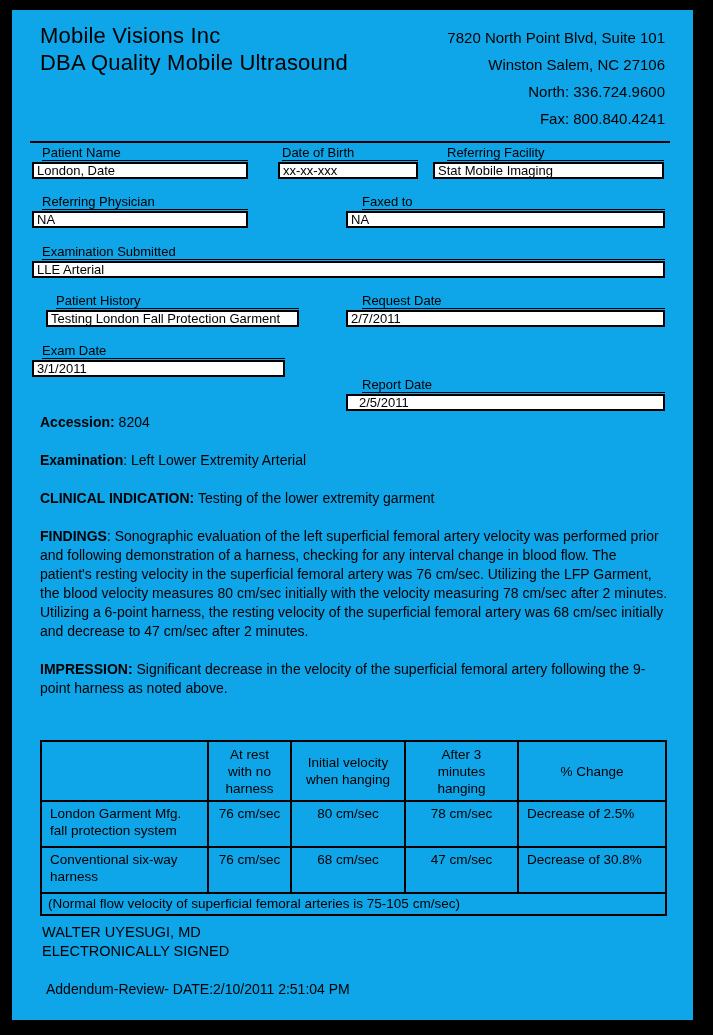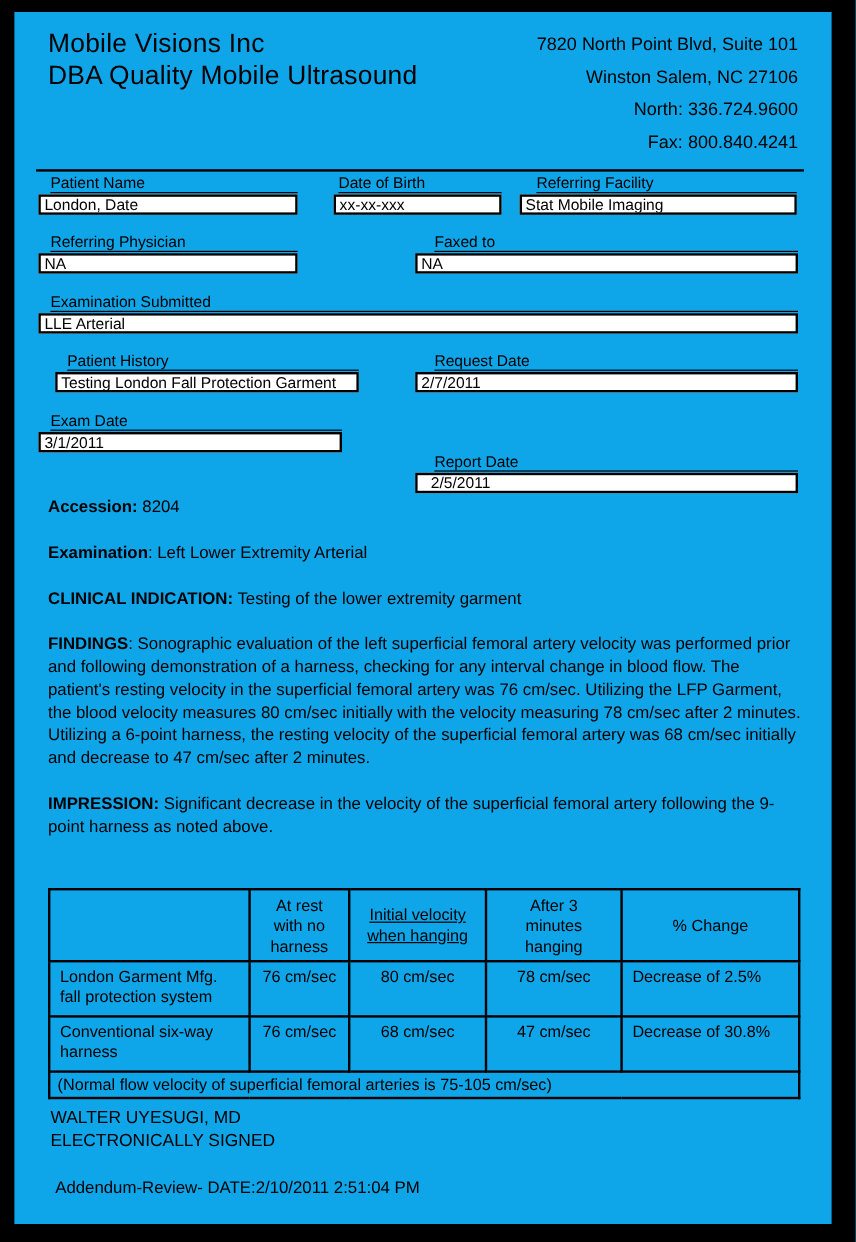--- a/index.html
+++ b/index.html
@@ -168,21 +168,21 @@
       <col style="width:167px">
         <col style="width:83px">
         <col style="width:114px">
         <col style="width:113px">
         <col style="width:148px">
     </colgroup>
     <tbody>
         <tr>
       <th></th>
       <th>At rest with no harness</th>
-      <th style="padding:2px 4px;text-decoration:underline;">Initial velocity when hanging</th>
+      <th style="padding:2px 4px;">Initial velocity when hanging</th>
       <th>After 3 minutes hanging</th>
       <th>% Change</th>
     </tr>
     <tr>
       <td class="rowlabel">London Garment  Mfg. fall protection system</td>
       <td>76 cm/sec</td>
       <td>80 cm/sec</td>
       <td>78 cm/sec</td>
       <td class="pct">Decrease of 2.5%</td>
     </tr>

